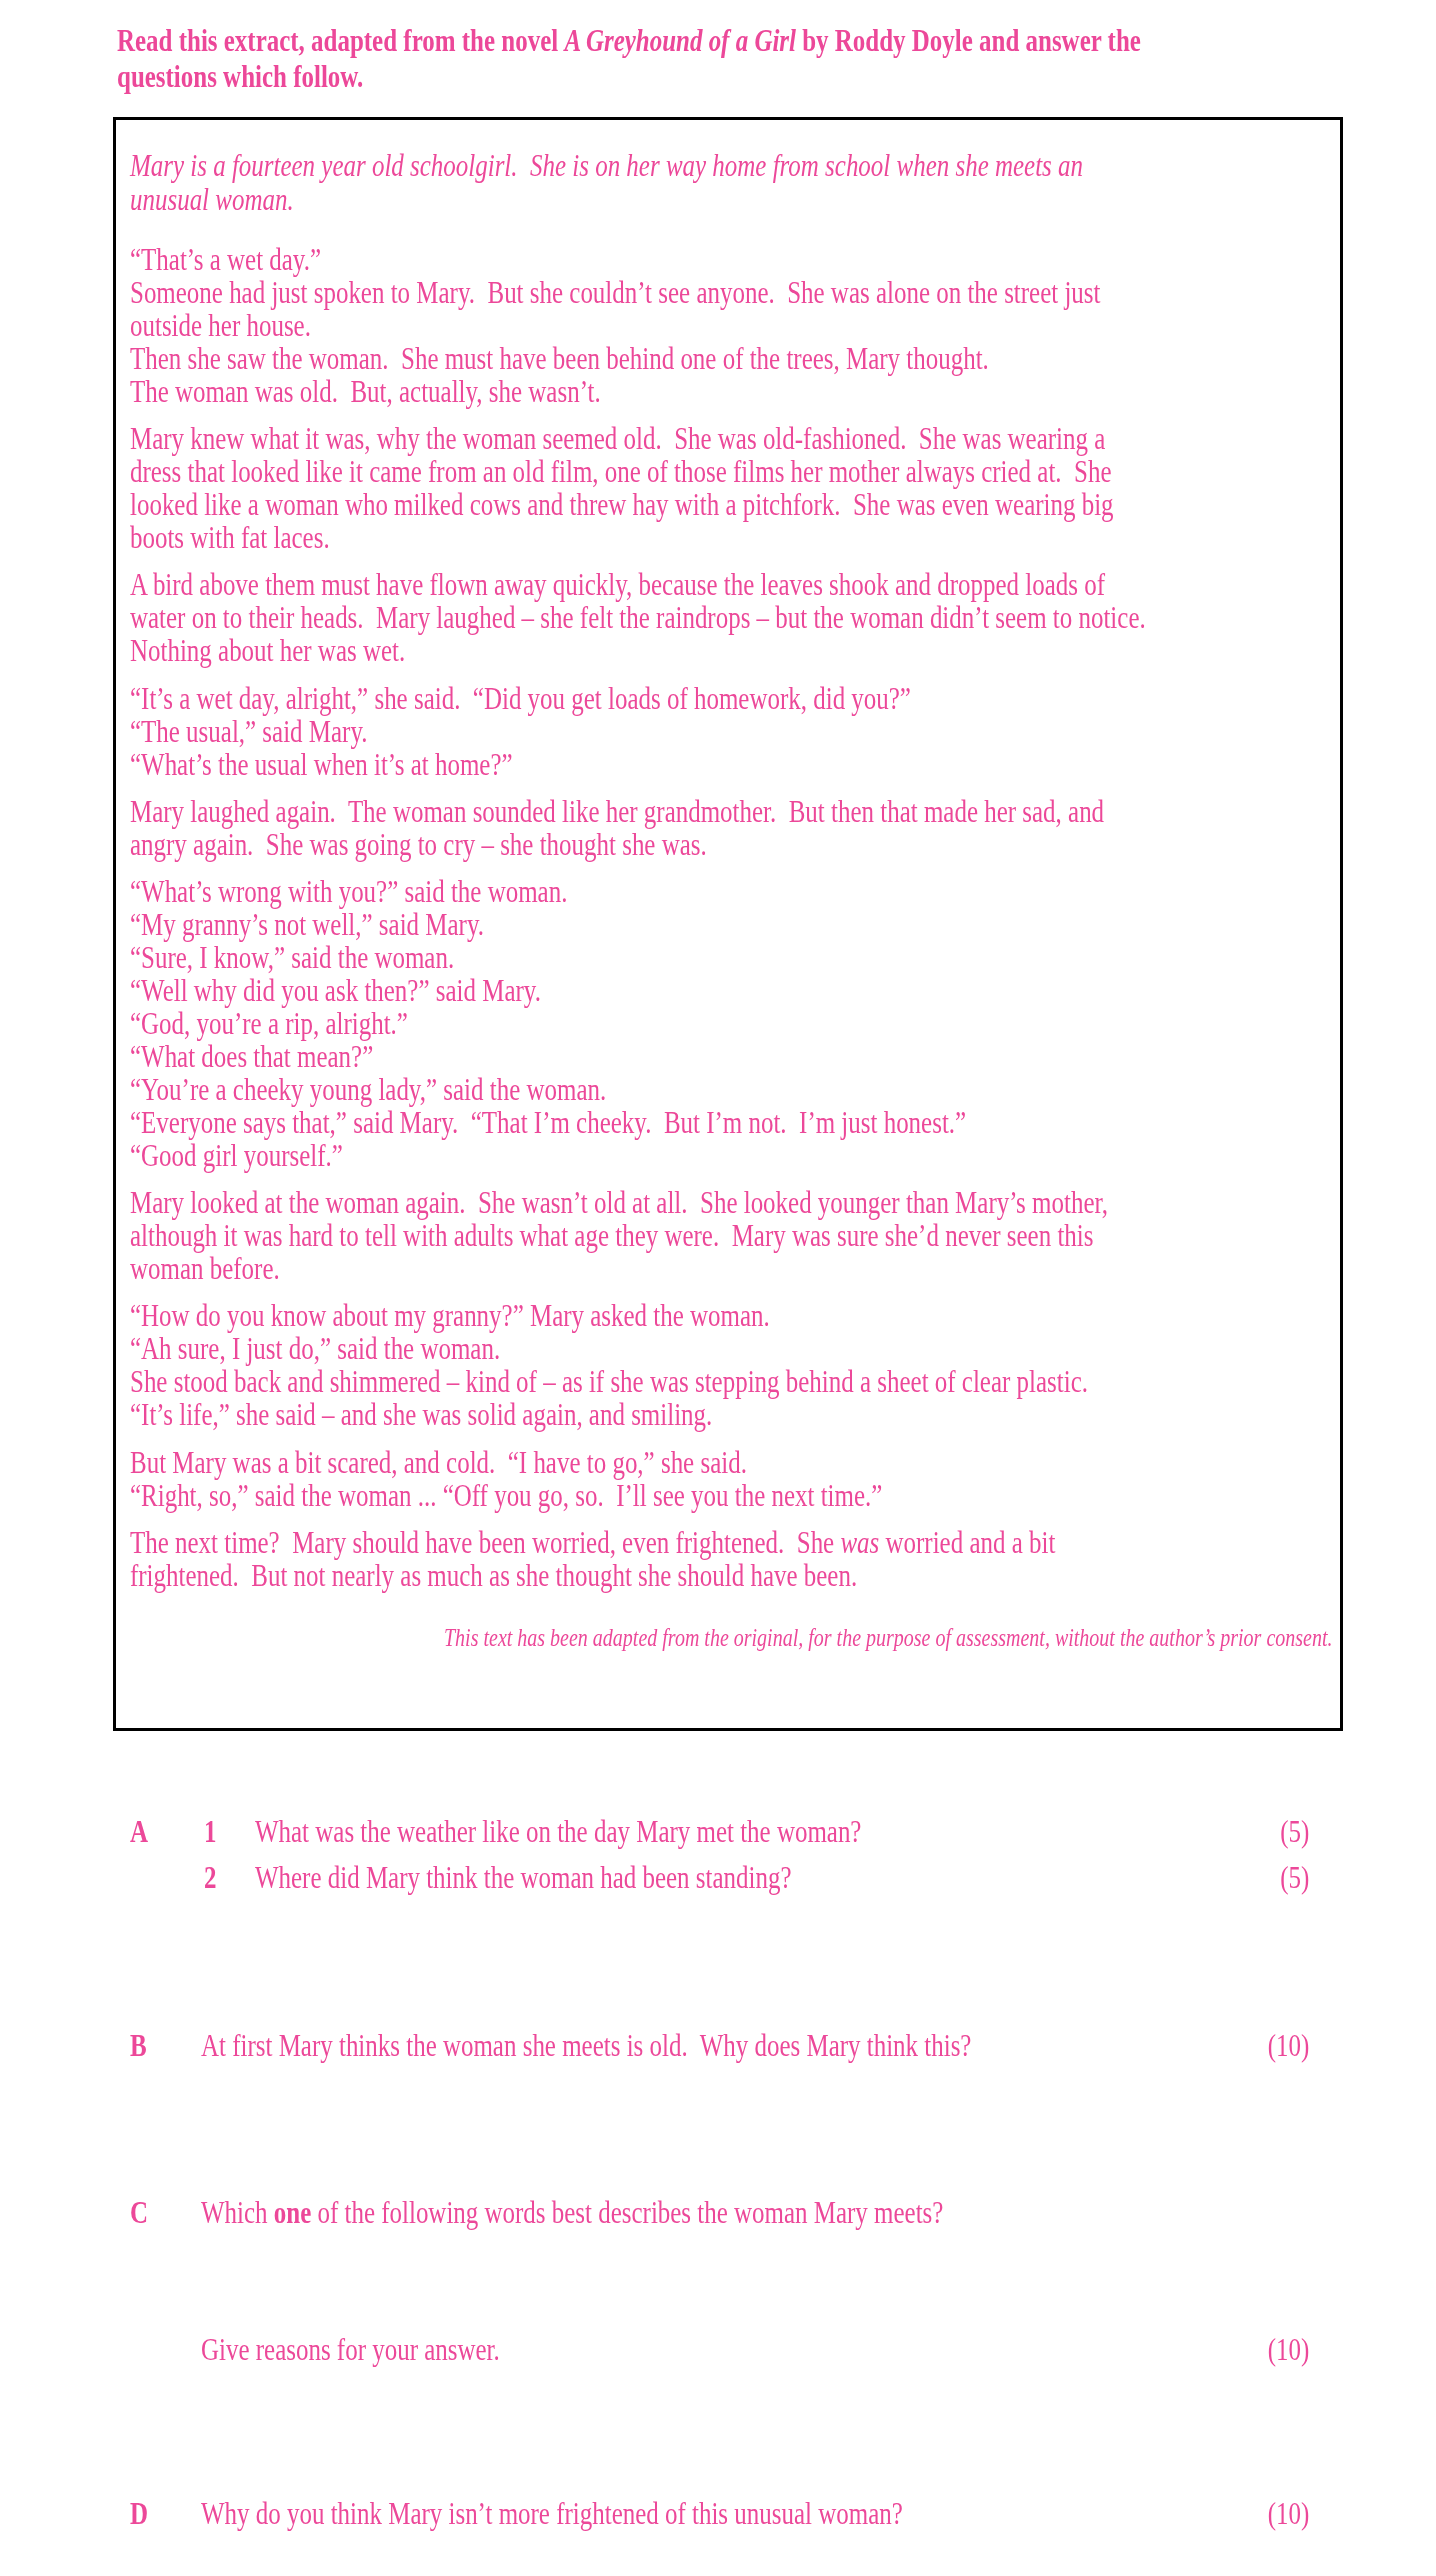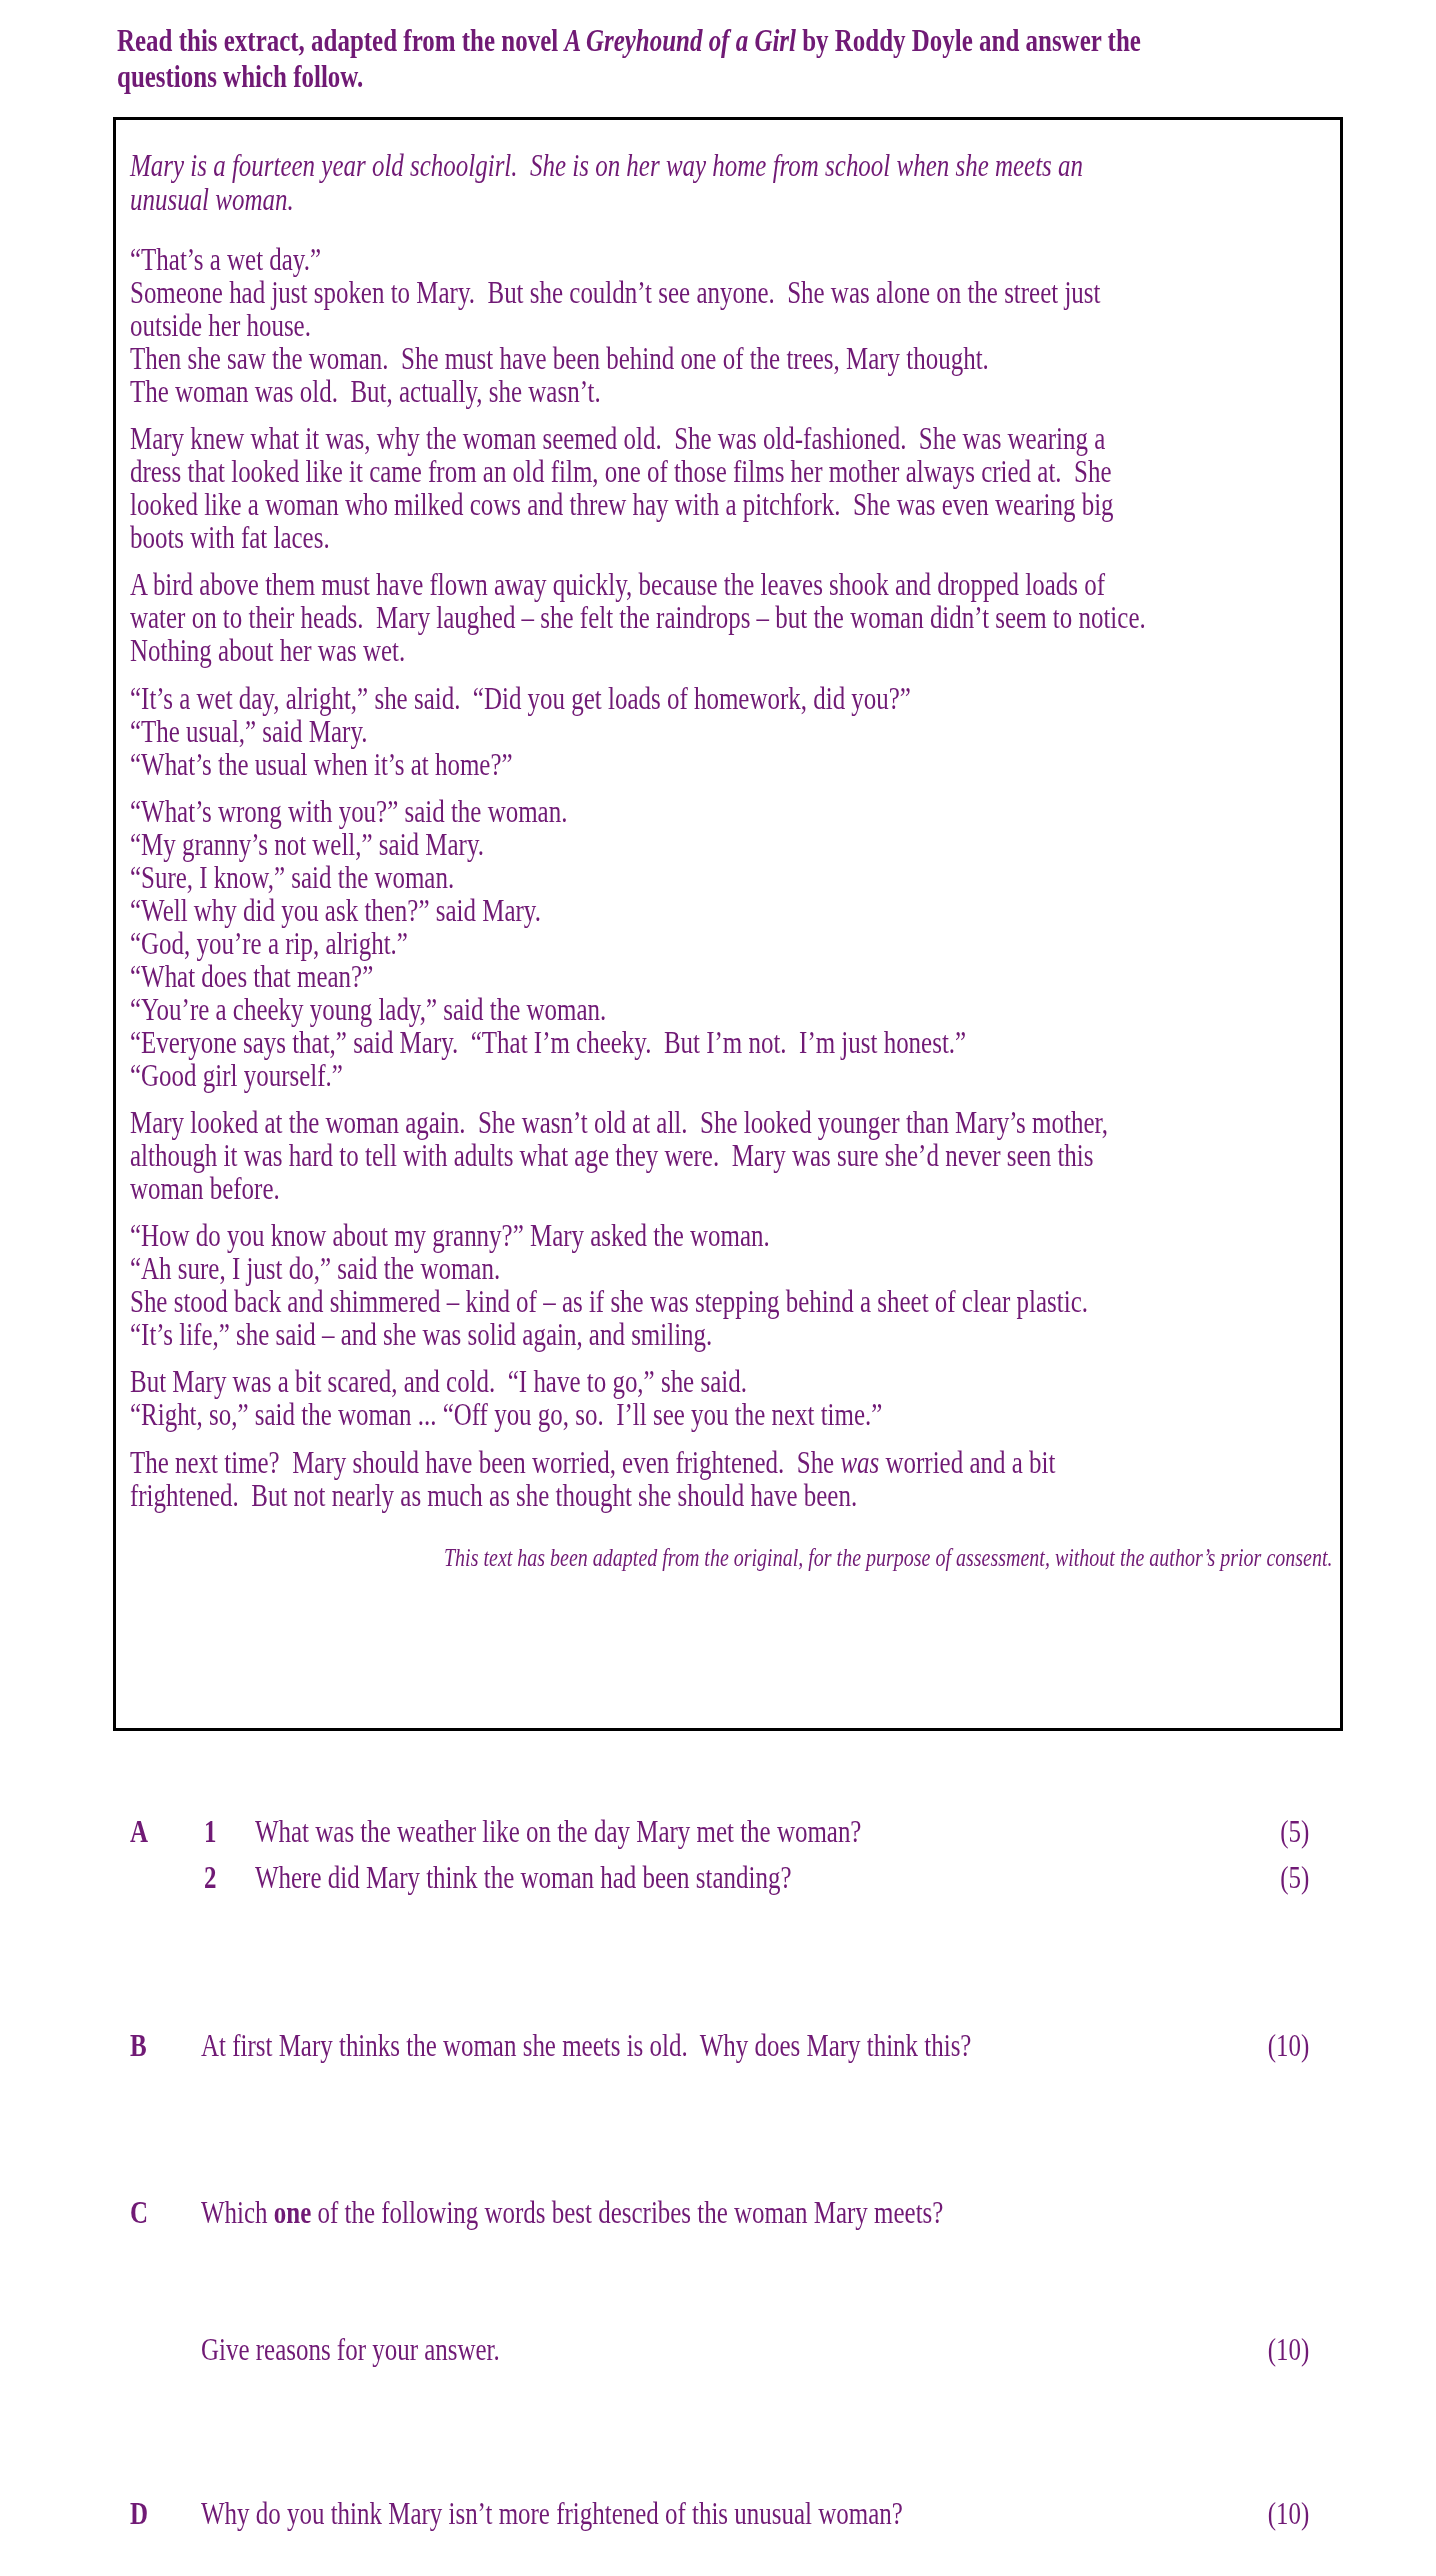--- a/index.html
+++ b/index.html
@@ -1,18 +1,18 @@
 <!DOCTYPE html>
 <html style="font-size:12.6px"><head>
 <meta charset="utf-8">
 <style>
   html,body{margin:0;padding:0;background:#e8e8e8;}
   .page{
     position:relative;width:1437px;height:2576px;background:#ffffff;
-    font-family:"Liberation Serif","DejaVu Serif",serif;color:#701a75;
+    font-family:"Liberation Serif","DejaVu Serif",serif;color:#ec4899;
     overflow:hidden;margin:0 auto;
   }
   .line{white-space:pre;transform:scaleX(0.78);transform-origin:0 0;}
   .it{font-style:italic;}
   .bd{font-weight:bold;}
 
   .instruction{position:absolute;left:117px;top:22px;width:1264px;
     font-size:32px;line-height:36px;font-weight:bold;}
 
   .extract-box{position:absolute;left:113px;top:117px;width:1230px;height:1614px;
@@ -67,20 +67,24 @@
           </div>
           <div class="para">
             <div class="line"><span>A bird above them must have flown away quickly, because the leaves shook and dropped loads of</span></div>
             <div class="line"><span>water on to their heads.  Mary laughed – she felt the raindrops – but the woman didn’t seem to notice.</span></div>
             <div class="line"><span>Nothing about her was wet.</span></div>
           </div>
           <div class="para">
             <div class="line"><span>“It’s a wet day, alright,” she said.  “Did you get loads of homework, did you?”</span></div>
             <div class="line"><span>“The usual,” said Mary.</span></div>
             <div class="line"><span>“What’s the usual when it’s at home?”</span></div>
+          </div>
+          <div class="para">
+            <div class="line"><span>Mary laughed again.  The woman sounded like her grandmother.  But then that made her sad, and</span></div>
+            <div class="line"><span>angry again.  She was going to cry – she thought she was.</span></div>
           </div>
           <div class="para">
             <div class="line"><span>“What’s wrong with you?” said the woman.</span></div>
             <div class="line"><span>“My granny’s not well,” said Mary.</span></div>
             <div class="line"><span>“Sure, I know,” said the woman.</span></div>
             <div class="line"><span>“Well why did you ask then?” said Mary.</span></div>
             <div class="line"><span>“God, you’re a rip, alright.”</span></div>
             <div class="line"><span>“What does that mean?”</span></div>
             <div class="line"><span>“You’re a cheeky young lady,” said the woman.</span></div>
             <div class="line"><span>“Everyone says that,” said Mary.  “That I’m cheeky.  But I’m not.  I’m just honest.”</span></div>

